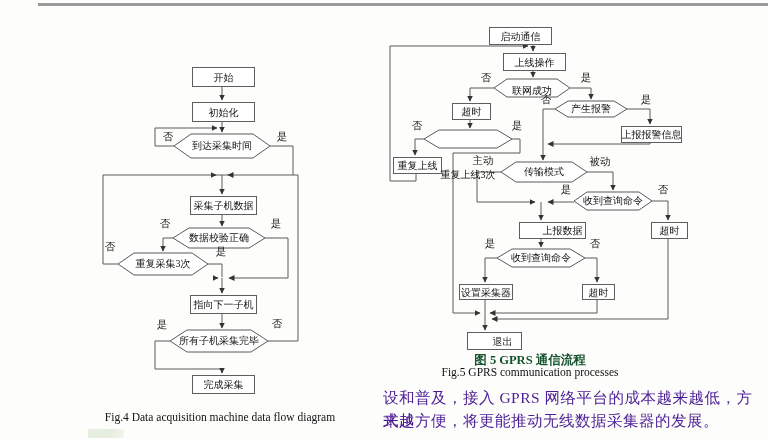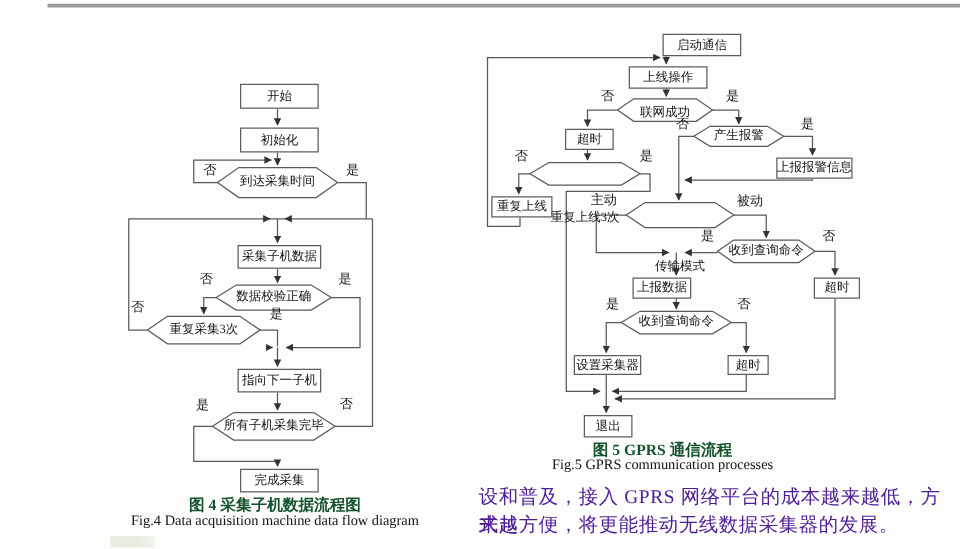--- a/index.html
+++ b/index.html
@@ -103,52 +103,51 @@
 
   <div class="branch" style="left:155px;top:131px;">否</div>
   <div class="branch" style="left:269px;top:131px;">是</div>
   <div class="branch" style="left:152px;top:218px;">否</div>
   <div class="branch" style="left:263px;top:218px;">是</div>
   <div class="branch" style="left:97px;top:241px;">否</div>
   <div class="branch" style="left:208px;top:246px;">是</div>
   <div class="branch" style="left:149px;top:319px;">是</div>
   <div class="branch" style="left:264px;top:318px;">否</div>
 
-  <div class="node" style="left:530px;top:27px;width:61px;height:16px;">启动通信</div>
+  <div class="node" style="left:489px;top:27px;width:61px;height:16px;">启动通信</div>
   <div class="node" style="left:503px;top:53px;width:61px;height:16px;">上线操作</div>
   <div class="node" style="left:452px;top:103px;width:37px;height:15px;">超时</div>
   <div class="node" style="left:393px;top:157px;width:47px;height:15px;">重复上线</div>
   <div class="node" style="left:621px;top:126px;width:59px;height:15px;">上报报警信息</div>
-  <div class="node" style="left:506px;top:222px;width:45px;height:15px;">上报数据</div>
+  <div class="node" style="left:519px;top:222px;width:45px;height:15px;padding-left:20px;">上报数据</div>
   <div class="node" style="left:651px;top:222px;width:35px;height:15px;">超时</div>
   <div class="node" style="left:459px;top:284px;width:52px;height:14px;">设置采集器</div>
   <div class="node" style="left:582px;top:284px;width:31px;height:14px;">超时</div>
-  <div class="node" style="left:467px;top:332px;width:37px;height:16px;">退出</div>
+  <div class="node" style="left:467px;top:332px;width:37px;height:16px;padding-left:16px;">退出</div>
 
   <div class="hexlabel" style="left:482px;top:85px;">联网成功</div>
   <div class="hexlabel" style="left:541px;top:103px;">产生报警</div>
   <div class="hexlabel" style="left:418px;top:133px;margin-top:36px;">重复上线3次</div>
-  <div class="hexlabel" style="left:494px;top:166px;margin-top:42px;">传输模式</div>
+  <div class="hexlabel" style="left:494px;top:166px;">传输模式</div>
   <div class="hexlabel" style="left:563px;top:195px;">收到查询命令</div>
   <div class="hexlabel" style="left:491px;top:252px;">收到查询命令</div>
 
   <div class="branch" style="left:473px;top:72px;">否</div>
   <div class="branch" style="left:573px;top:72px;">是</div>
   <div class="branch" style="left:533px;top:94px;">否</div>
   <div class="branch" style="left:633px;top:94px;">是</div>
   <div class="branch" style="left:404px;top:120px;">否</div>
   <div class="branch" style="left:504px;top:120px;">是</div>
   <div class="branch" style="left:470px;top:155px;">主动</div>
   <div class="branch" style="left:587px;top:156px;">被动</div>
   <div class="branch" style="left:553px;top:184px;">是</div>
   <div class="branch" style="left:650px;top:184px;">否</div>
   <div class="branch" style="left:477px;top:238px;">是</div>
   <div class="branch" style="left:582px;top:238px;">否</div>
 
-  <div class="cap-cn" style="left:60px;top:396px;width:320px;">图 4  采集子机数据流程图</div>
   <div class="cap-en" style="left:60px;top:411px;width:320px;">Fig.4  Data acquisition machine data flow diagram</div>
   <div class="cap-cn" style="left:390px;top:352px;width:280px;">图 5  GPRS 通信流程</div>
   <div class="cap-en" style="left:390px;top:366px;width:280px;">Fig.5  GPRS communication processes</div>
 
   <div class="para-line" style="top:386px;">设和普及，接入 GPRS 网络平台的成本越来越低，方式越</div>
   <div class="para-line" style="top:409px;">来越方便，将更能推动无线数据采集器的发展。</div>
 
   <div class="fragment"></div>
 
 </div>

